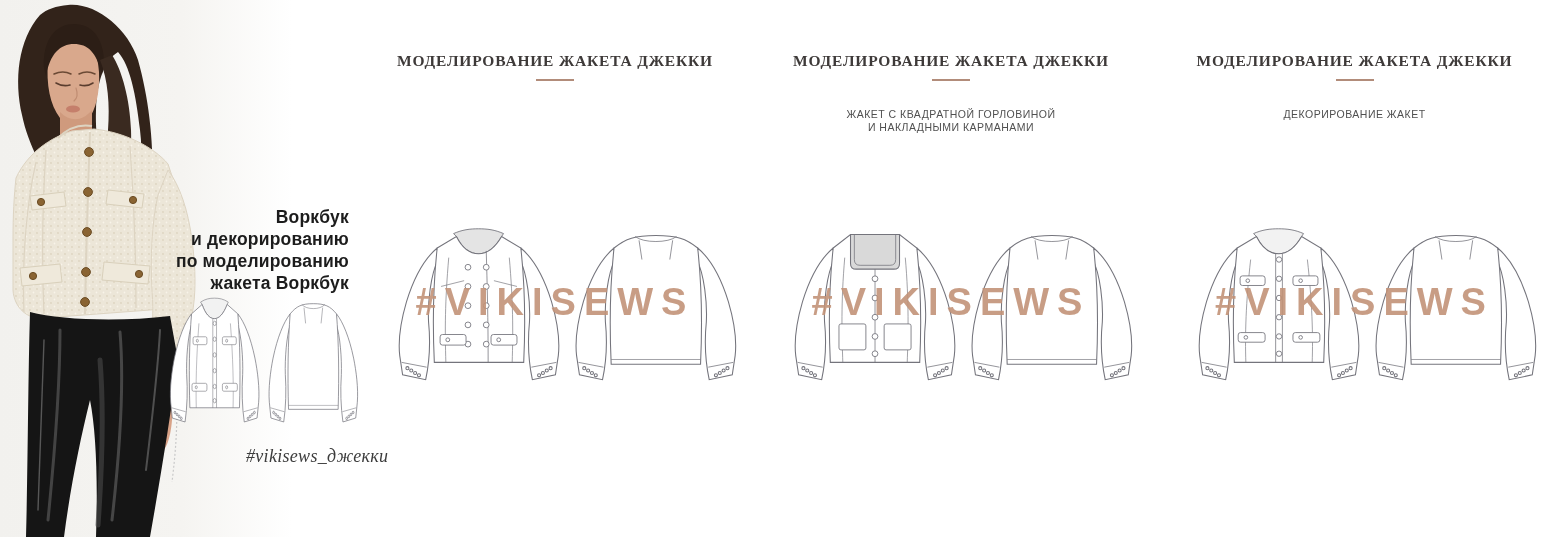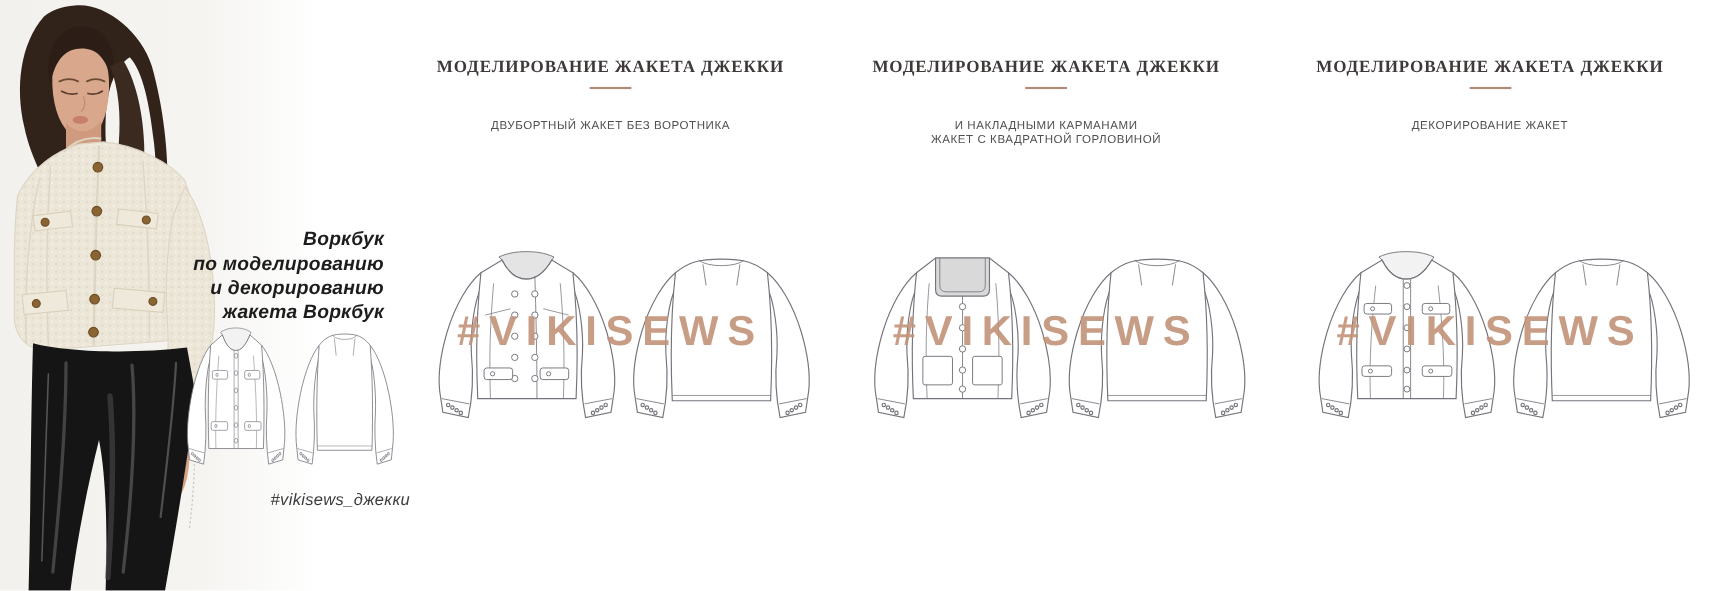--- a/index.html
+++ b/index.html
@@ -3,24 +3,24 @@
 <meta charset="utf-8">
 <style>
   html,body{margin:0;padding:0;background:#fff;}
   #canvas{position:relative;width:1559px;height:537px;background:#fff;overflow:hidden;
           font-family:"Liberation Sans",sans-serif;}
   
   #left-section{position:absolute;left:0;top:0;width:365px;height:537px;}
   #photo-svg{position:absolute;left:0;top:0;}
   #workbook-title{position:absolute;right:16px;top:206px;width:250px;text-align:right;
       font-weight:bold;font-size:17.5px;line-height:22px;color:#1c1c1c;letter-spacing:.2px;}
-  #workbook-title span{display:block;font-style:italic;}
+  #workbook-title span{display:block;}
   #mini-sketch{position:absolute;left:168px;top:295px;}
-  #mini-hashtag{position:absolute;left:246px;top:446px;font-style:italic;font-size:15px;
-      color:#3c3c3c;letter-spacing:.3px;}
+  #mini-hashtag{position:absolute;left:246px;top:446px;font-style:italic;font-size:18px;
+      color:#3c3c3c;letter-spacing:.3px;font-family:Liberation Serif, serif;}
   
   .panel{position:absolute;top:0;height:537px;width:396px;}
   #panel-1{left:357px;} #panel-2{left:753px;} #panel-3{left:1150px;width:409px;}
   .panel-title{position:absolute;top:52px;left:0;right:0;text-align:center;
       font-family:"Liberation Serif",serif;font-weight:600;font-size:15.5px;
       letter-spacing:.8px;color:#3e3a39;white-space:nowrap;}
   .panel-underline{position:absolute;top:79px;left:50%;margin-left:-19px;width:38px;height:2px;
       background:#b28c7a;}
   .panel-subtitle{position:absolute;top:108px;left:0;right:0;text-align:center;
       font-size:10.5px;line-height:13px;letter-spacing:.5px;color:#505050;}
@@ -210,52 +210,49 @@
         <path d="M60,330 C60,380 55,450 48,520" stroke="#6a6a6a" stroke-width="3" opacity="0.55"></path>
         <path d="M120,332 C124,380 120,450 112,520" stroke="#777" stroke-width="3" opacity="0.5"></path>
         <path d="M160,330 C158,370 152,420 146,470" stroke="#8a8a8a" stroke-width="2" opacity="0.5"></path>
         <path d="M44,340 C42,390 40,450 38,510" stroke="#9a9a9a" stroke-width="1.4" opacity="0.5"></path>
         <path d="M100,360 C104,410 102,470 98,525" stroke="#4a4a4a" stroke-width="5" opacity="0.6"></path>
       </g>
     </svg>
 
     <div id="workbook-title">
       <span>Воркбук</span>
+      <span>и декорированию</span>
       <span>по моделированию</span>
-      <span>и декорированию</span>
       <span>жакета Воркбук</span>
     </div>
 
     <svg id="mini-sketch" width="192" height="138" viewBox="0 0 360 175" preserveAspectRatio="none">
       <use href="#back-generic" x="185" y="0"></use>
       <use href="#front-v3" x="0" y="0"></use>
     </svg>
 
     <div id="mini-hashtag">#vikisews_джекки</div>
   </div>
 
   <div class="panel" id="panel-1">
     <div class="panel-title">МОДЕЛИРОВАНИЕ ЖАКЕТА ДЖЕККИ</div>
     <div class="panel-underline"></div>
-    <div class="panel-subtitle">
-      <span>ДВУБОРТНЫЙ ЖАКЕТ БЕЗ ВОРОТНИКА</span>
-    </div>
     <svg class="panel-drawing" width="346" height="178" viewBox="0 0 360 185">
       <use href="#front-v1" x="2" y="4"></use>
       <use href="#back-generic" x="186" y="4"></use>
     </svg>
     <div class="panel-watermark">#VIKISEWS</div>
   </div>
 
   <div class="panel" id="panel-2">
     <div class="panel-title">МОДЕЛИРОВАНИЕ ЖАКЕТА ДЖЕККИ</div>
     <div class="panel-underline"></div>
     <div class="panel-subtitle">
+      <span>ЖАКЕТ С КВАДРАТНОЙ ГОРЛОВИНОЙ</span>
       <span>И НАКЛАДНЫМИ КАРМАНАМИ</span>
-      <span>ЖАКЕТ С КВАДРАТНОЙ ГОРЛОВИНОЙ</span>
     </div>
     <svg class="panel-drawing" width="346" height="178" viewBox="0 0 360 185">
       <use href="#front-v2" x="2" y="4"></use>
       <use href="#back-generic" x="186" y="4"></use>
     </svg>
     <div class="panel-watermark">#VIKISEWS</div>
   </div>
 
   <div class="panel" id="panel-3">
     <div class="panel-title">МОДЕЛИРОВАНИЕ ЖАКЕТА ДЖЕККИ</div>

